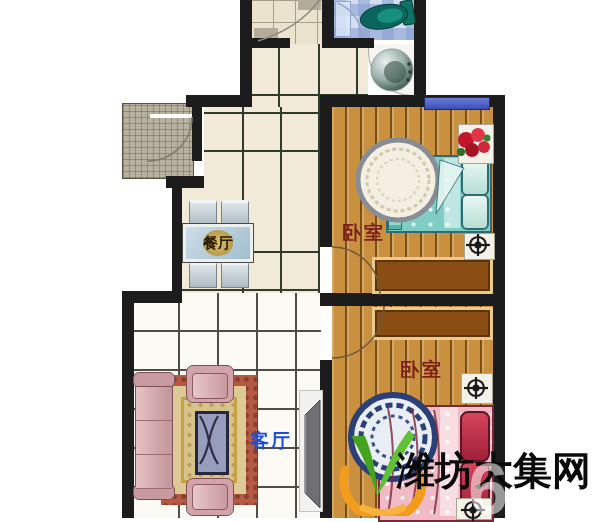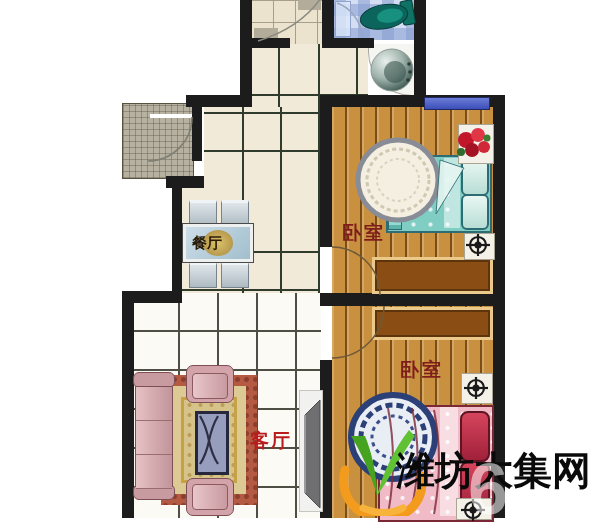--- a/index.html
+++ b/index.html
@@ -239,22 +239,22 @@
 
     <g fill="none" stroke="#2e2e44" stroke-width="2.2">
       <path d="M 200,416 C 212,436 206,446 218,464"></path>
       <path d="M 218,416 C 206,436 212,446 200,464"></path>
     </g>
 
     <polygon points="320,400 320,508 305,493 305,415" fill="#6f6f71" stroke="#4a4a4c"></polygon>
     <line x1="305" y1="415" x2="305" y2="493" stroke="#9b9b9d" stroke-width="2"></line>
   </svg>
 
-  <div class="label" style="left:183px;top:234px;width:48px;text-align:center;font-size:15px;color:#2a1b06;z-index:21;font-family:Liberation Mono, monospace;">餐厅</div>
-  <div class="label" style="left:250px;top:428px;font-size:19px;color:#b91c1c;letter-spacing:2px;">客厅</div>
+  <div class="label" style="left:183px;top:234px;width:70px;text-align:center;font-size:15px;color:#2a1b06;z-index:21;font-family:Liberation Mono, monospace;">餐厅</div>
+  <div class="label" style="left:250px;top:428px;font-size:19px;color:#1d4ed8;letter-spacing:2px;">客厅</div>
   <div class="label" style="left:342px;top:220px;font-size:19px;letter-spacing:3px;">卧室</div>
   <div class="label" style="left:400px;top:357px;font-size:19px;letter-spacing:3px;">卧室</div>
 
   <svg class="wm-logo" style="left:333px;top:430px;" width="95" height="86" viewBox="0 0 95 86">
     <path d="M 12,40 C 4,74 34,92 58,88 C 80,84 92,66 88,46" fill="none" stroke="#f29b1d" stroke-width="9" stroke-linecap="round"></path>
     <path d="M 18,6 C 28,22 38,44 44,66 C 44,44 38,20 32,6 Z" fill="#46a31f"></path>
     <path d="M 76,0 C 62,18 50,42 44,66 C 58,46 70,22 82,6 Z" fill="#5fc133"></path>
     <path d="M 30,78 C 44,84 58,84 70,78" fill="none" stroke="#f8b33c" stroke-width="7" stroke-linecap="round"></path>
   </svg>
   <div class="wm-title" style="left:396px;top:444px;">潍坊大集网</div>

